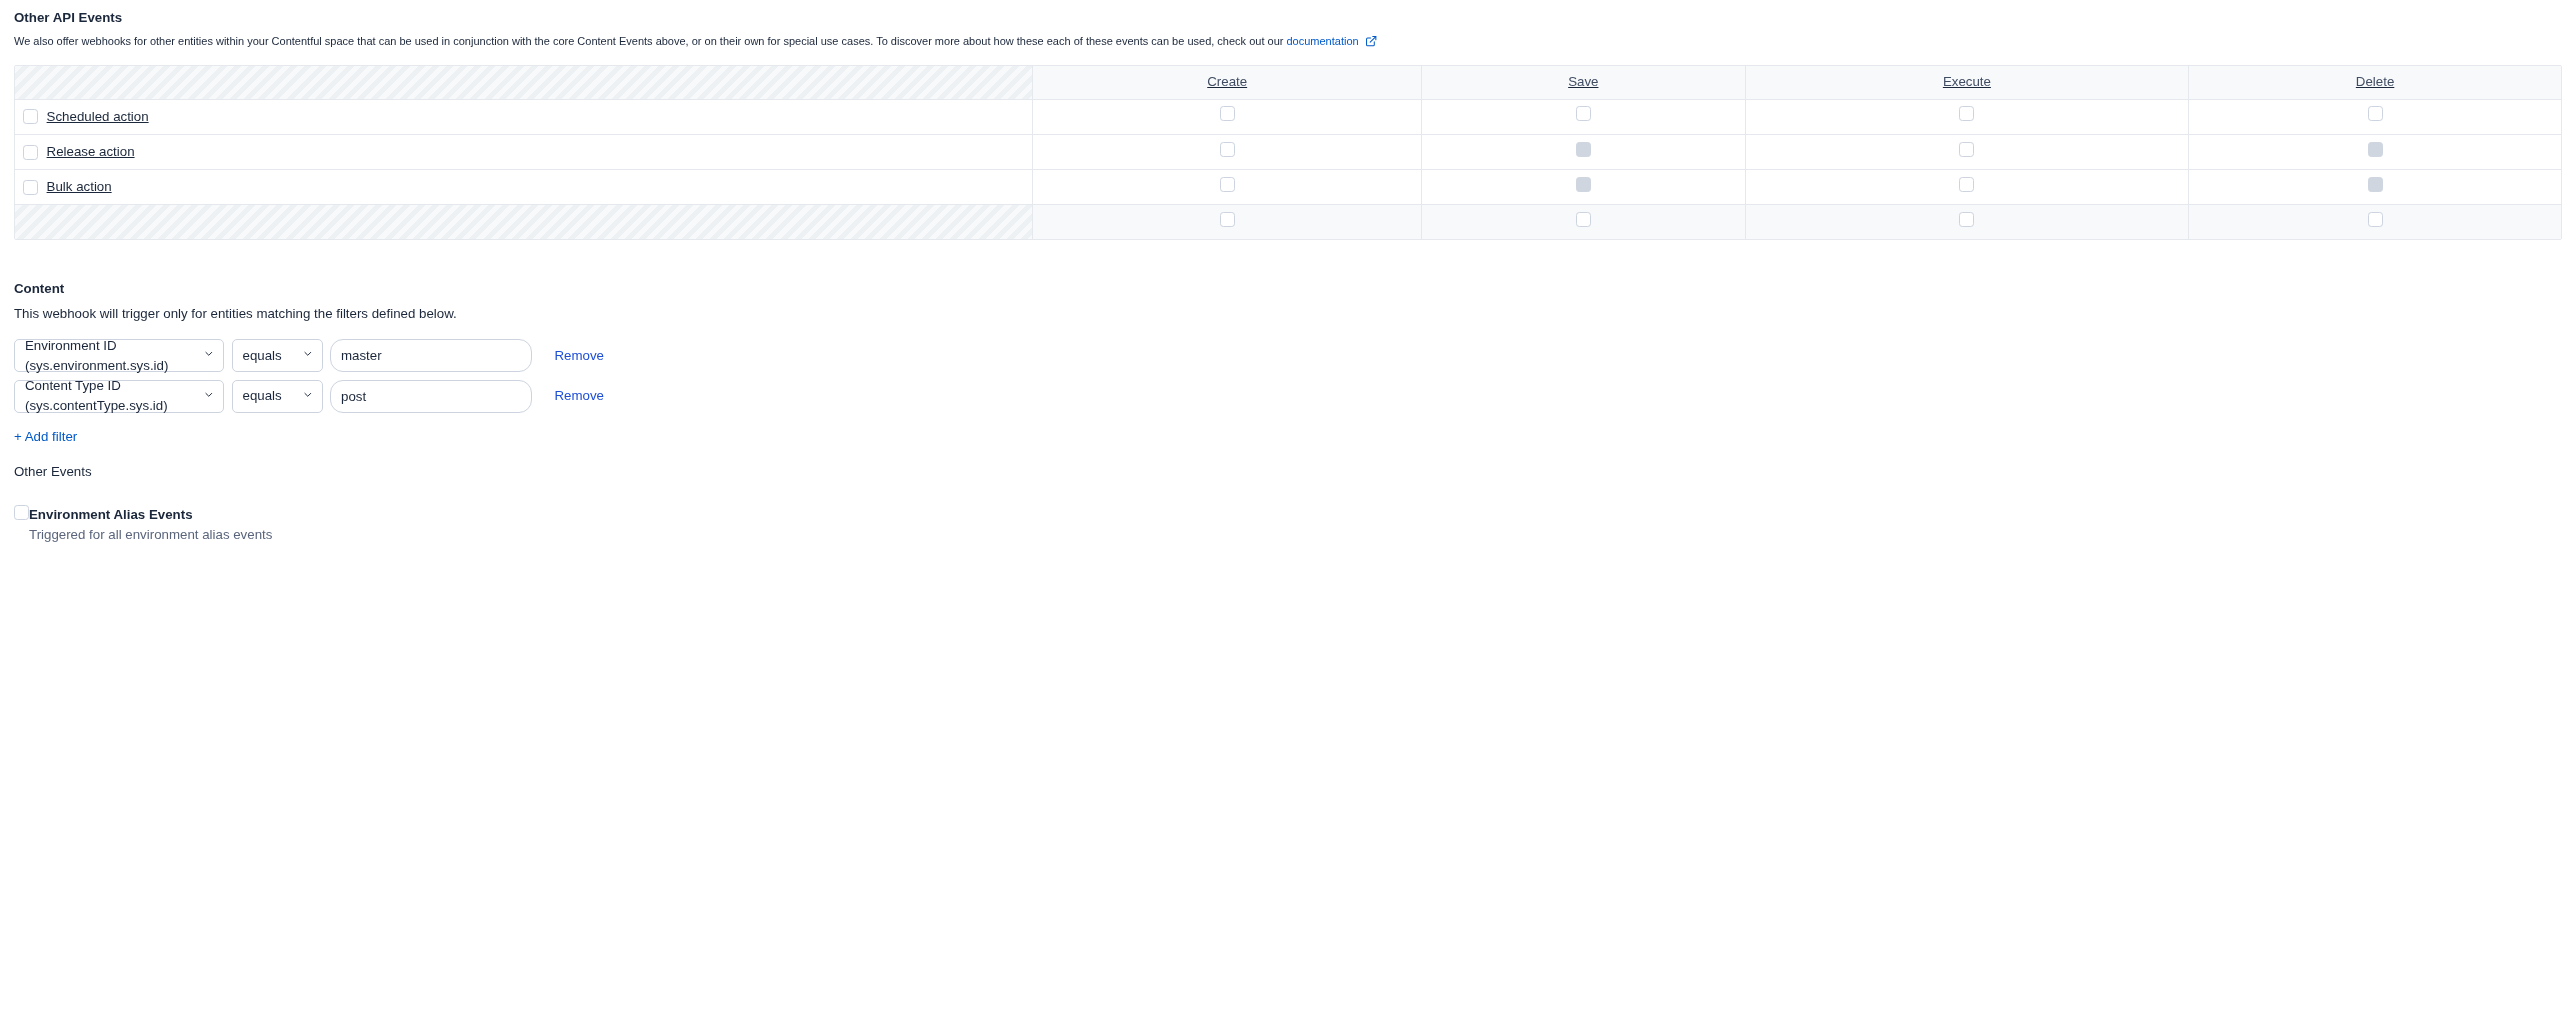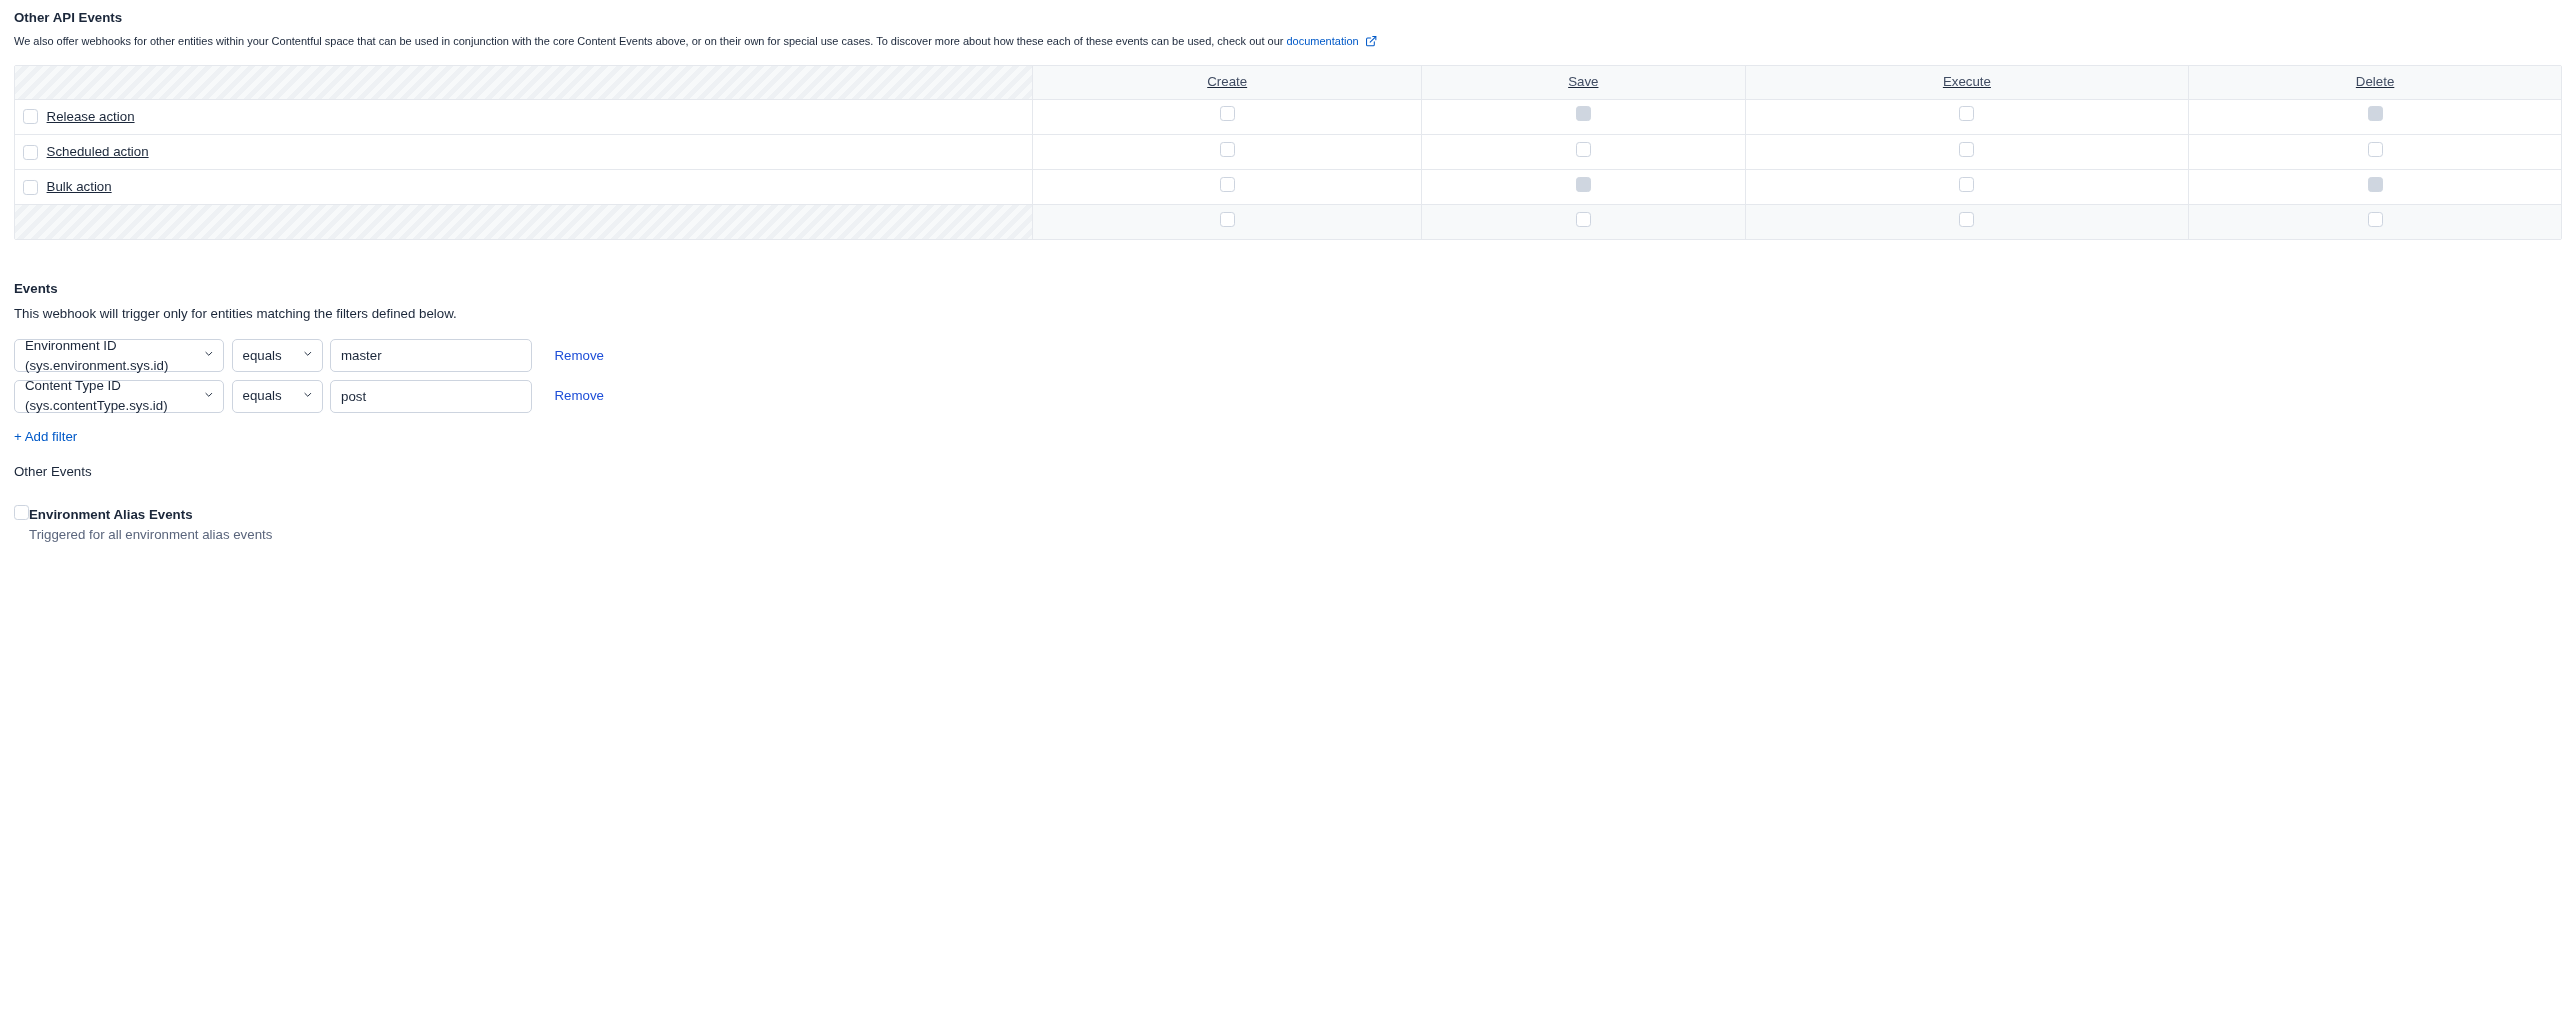--- a/index.html
+++ b/index.html
@@ -23,21 +23,21 @@
 .cbox.disabled { background: #cfd6e0; border-color: #cfd6e0; cursor: default; }
 .center { text-align: center; }
 .filters-heading { font-weight: 600; font-size: 13.3px; margin-bottom: 5px; }
 .filters-desc { font-size: 13.3px; margin-bottom: 15px; }
 .filter-row { display: flex; align-items: center; gap: 7.5px; margin-bottom: 7.5px; }
 .select { position: relative; border: 0.8px solid #cdd4df; border-radius: 5px; background: #fff; height: 33px; display: flex; align-items: center; padding: 0 30px 0 10px; cursor: pointer; }
 .select.w1 { width: 210px; }
 .select.w2 { width: 91px; }
 .select-text { color: #1b273a; font-size: 13.3px; }
 .chevron { position: absolute; right: 8.3px; top: 50%; transform: translateY(-50%); }
-.text-input { border: 0.8px solid #cdd4df; border-radius: 5px; height: 33px; padding: 0 10px; font-size: 13.3px; width: 202px; font-family: inherit; color: #1b273a; }
+.text-input { border: 0.8px solid #cdd4df; border-radius: 13px; height: 33px; padding: 0 10px; font-size: 13.3px; width: 202px; font-family: inherit; color: #1b273a; }
 .remove-link { color: #1d4ed8; font-size: 13.3px; cursor: pointer; margin-left: 15px; }
 .add-filter { color: #0059c8; font-size: 13.3px; cursor: pointer; margin-top: 6.6px; display: inline-block; text-align: right; }
 .other-events-title { font-size: 13.3px; margin-top: 15px; margin-bottom: 23px; color: #1b273a; }
 .alias-row { display: flex; align-items: flex-start; gap: 0; }
 .alias-title { font-weight: 600; font-size: 13.3px; }
 .alias-desc { color: #5a657c; font-size: 13.3px; }
 </style>
 </head>
 <body>
 
@@ -67,39 +67,39 @@
       <th>Save</th>
       <th>Execute</th>
       <th>Delete</th>
     </tr>
   </thead>
   <tbody id="table-body">
       <tr>
         <td class="row-label">
           <div class="row-label-inner">
             <span class="cbox"></span>
+            <span class="label-text">Scheduled action</span>
+          </div>
+        </td>
+        <td class="center"><span class="cbox"></span></td>
+        <td class="center"><span class="cbox"></span></td>
+        <td class="center"><span class="cbox"></span></td>
+        <td class="center"><span class="cbox"></span></td>
+      </tr>
+      <tr>
+        <td class="row-label">
+          <div class="row-label-inner">
+            <span class="cbox"></span>
             <span class="label-text">Release action</span>
           </div>
         </td>
         <td class="center"><span class="cbox"></span></td>
         <td class="center"><span class="cbox disabled"></span></td>
         <td class="center"><span class="cbox"></span></td>
         <td class="center"><span class="cbox disabled"></span></td>
-      </tr>
-      <tr>
-        <td class="row-label">
-          <div class="row-label-inner">
-            <span class="cbox"></span>
-            <span class="label-text">Scheduled action</span>
-          </div>
-        </td>
-        <td class="center"><span class="cbox"></span></td>
-        <td class="center"><span class="cbox"></span></td>
-        <td class="center"><span class="cbox"></span></td>
-        <td class="center"><span class="cbox"></span></td>
       </tr>
       <tr>
         <td class="row-label">
           <div class="row-label-inner">
             <span class="cbox"></span>
             <span class="label-text">Bulk action</span>
           </div>
         </td>
         <td class="center"><span class="cbox"></span></td>
         <td class="center"><span class="cbox disabled"></span></td>
@@ -109,21 +109,21 @@
       <tr class="footer">
         <td class="row-label"></td>
         <td class="center"><span class="cbox"></span></td>
         <td class="center"><span class="cbox"></span></td>
         <td class="center"><span class="cbox"></span></td>
         <td class="center"><span class="cbox"></span></td>
       </tr>
     </tbody>
 </table>
 
-<div class="filters-heading">Events</div>
+<div class="filters-heading">Content</div>
 <div class="filters-desc">This webhook will trigger only for entities matching the filters defined below.</div>
 
 <div id="filters-list">
     <div class="filter-row">
       <div class="select w1">
         <span class="select-text">Environment ID (sys.environment.sys.id)</span>
         <span class="chevron"><svg width="11.6" height="11.6" viewBox="0 0 24 24" fill="none" stroke="#1b273a" stroke-width="2" stroke-linecap="round" stroke-linejoin="round">
             <polyline points="6 9 12 15 18 9"></polyline>
           </svg></span>
       </div>

